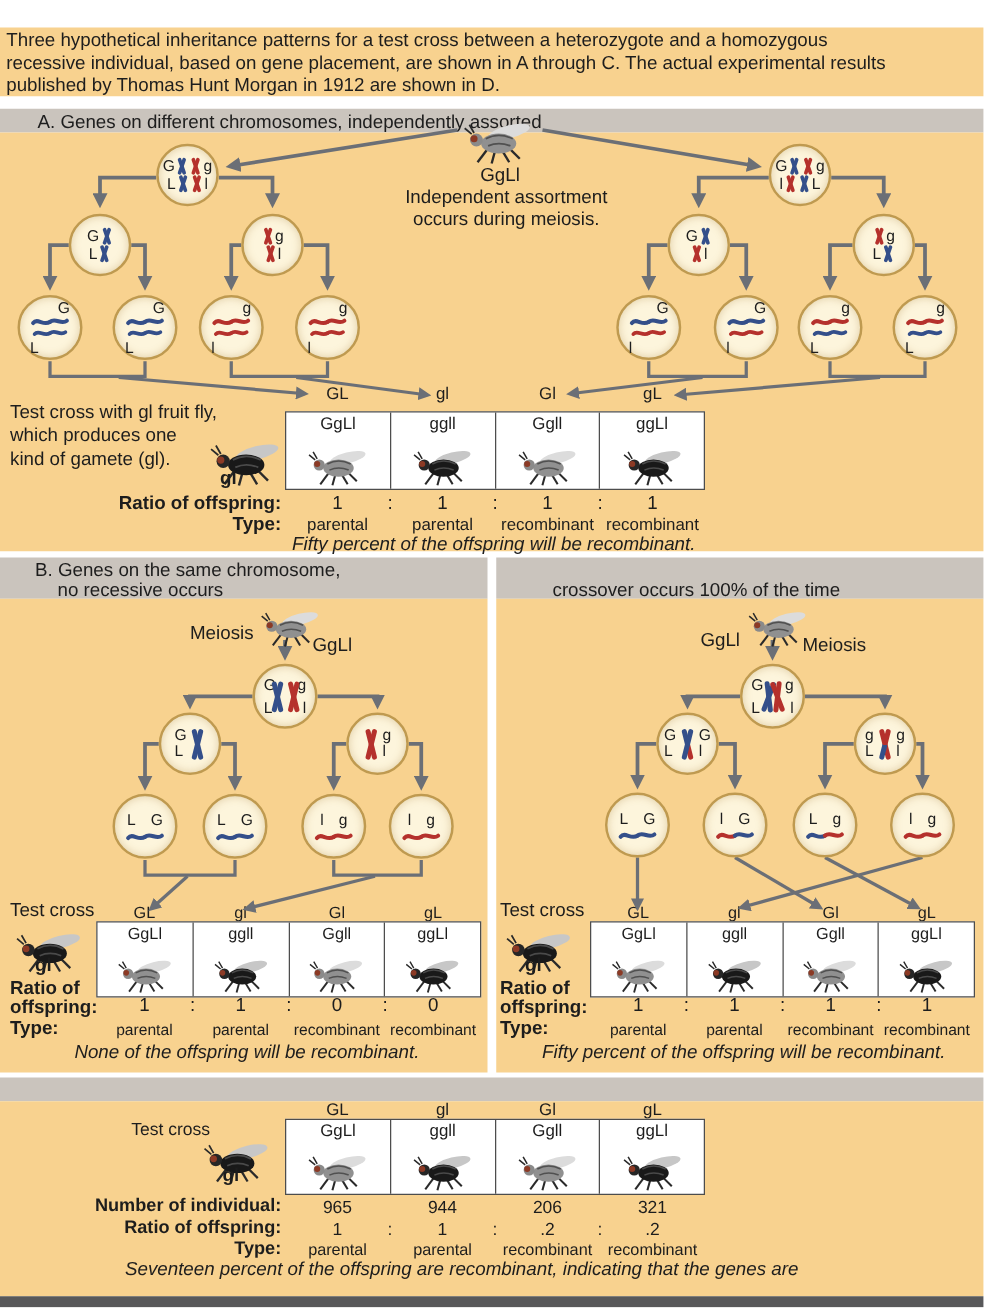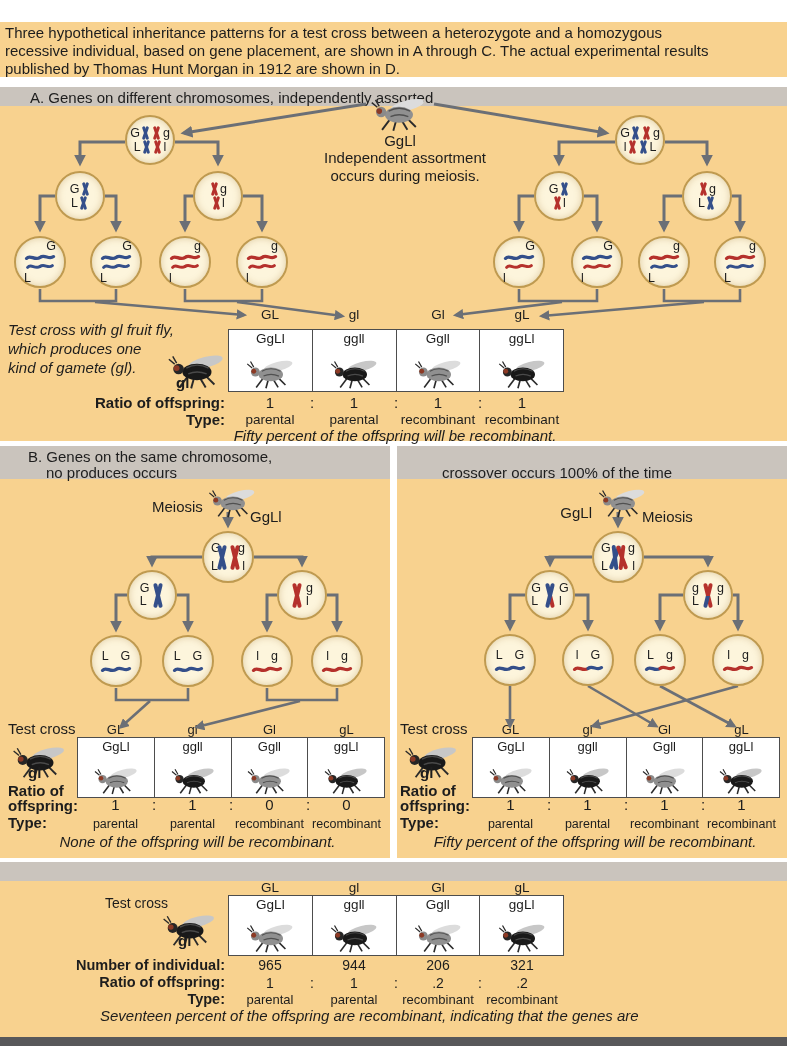--- a/index.html
+++ b/index.html
@@ -89,21 +89,21 @@
   <div class="band" style="top:1037px;height:9px;background:#58585a;"></div>
 
   <div class="abs f15" style="left:5px;top:24px;width:780px;line-height:18px;">
     <div>Three hypothetical inheritance patterns for a test cross between a heterozygote and a homozygous</div>
     <div>recessive individual, based on gene placement, are shown in A through C. The actual experimental results</div>
     <div>published by Thomas Hunt Morgan in 1912 are shown in D.</div>
   </div>
 
   <div class="abs f15" style="left:28px;top:448px;">B. Genes on the same chromosome,</div>
   <div class="abs f15" style="left:30px;top:89px;">A. Genes on different chromosomes, independently assorted</div>
-  <div class="abs f15" style="left:46px;top:464px;">no produces occurs</div>
+  <div class="abs f15" style="left:46px;top:464px;">no recessive occurs</div>
   <div class="abs f15" style="left:442px;top:464px;">crossover occurs 100% of the time</div>
 
   <svg class="svg-overlay" width="787" height="1046">
     <defs>
       <marker id="ah" viewBox="0 0 10 10" refX="7" refY="5" markerWidth="4" markerHeight="4" orient="auto">
         <path d="M0,0 L10,5 L0,10 z" fill="#6b6f76"></path>
       </marker>
     </defs>
     <g stroke="#6b6f76" stroke-width="3" fill="none">
 
@@ -380,21 +380,21 @@
         <path class="hr" d="M2 6 C6 1, 11 9, 17 5"></path>
         <path class="hr" d="M17 5 C22 1, 27 8, 32 4"></path>
       </svg>
     <svg class="sq" width="28" height="9" viewBox="0 0 34 10">
         <path class="hb" d="M2 6 C6 1, 11 9, 17 5"></path>
         <path class="hb" d="M17 5 C22 1, 27 8, 32 4"></path>
       </svg>
     <span style="align-self:flex-start;margin-left:8px;">L</span>
   </div>
 
-  <div class="abs f15" style="left:8px;top:320px;line-height:19px;font-style:italic;">
+  <div class="abs f15" style="left:8px;top:320px;line-height:19px;">
     <div>Test cross with gl fruit fly,</div>
     <div>which produces one</div>
     <div>kind of gamete (gl).</div>
   </div>
   <svg class="abs fly fly-dark" style="left:165px;top:348px;" width="62" height="42">
       <use href="#fly-sym"></use>
     </svg>
   <div class="abs bold f15" style="left:176px;top:374px;z-index:6;">gl</div>
 
   <div class="abs ctr f135" style="left:228px;top:307px;width:84px;">GL</div>

